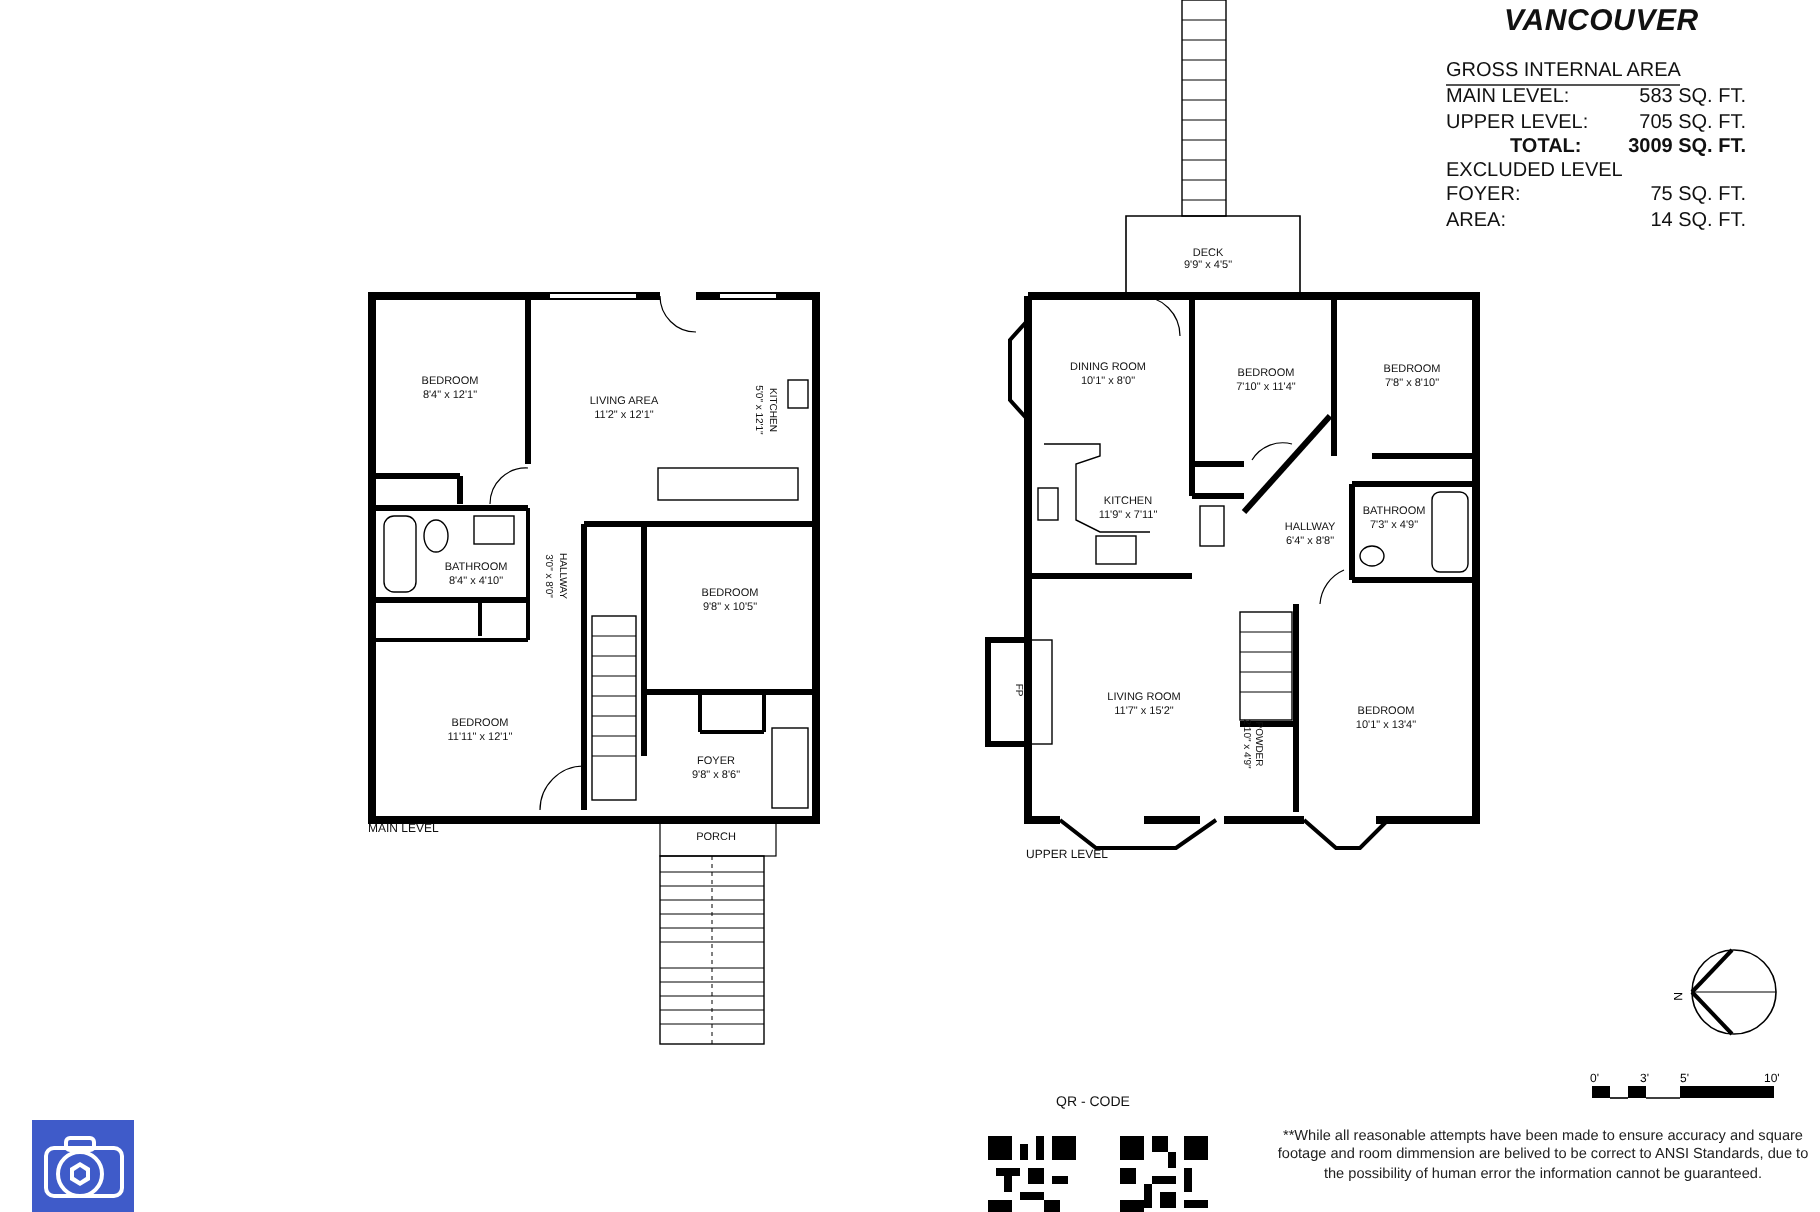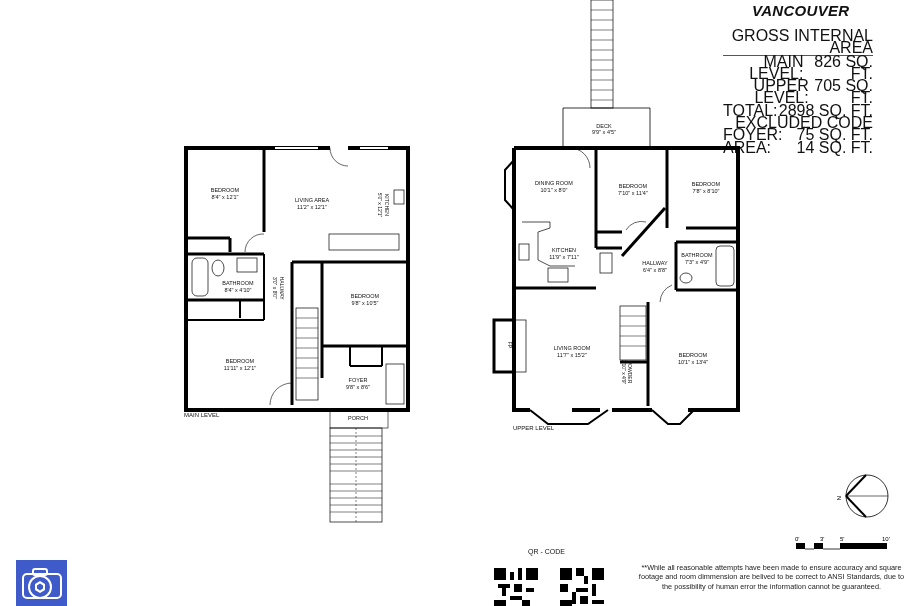--- a/index.html
+++ b/index.html
@@ -1,51 +1,51 @@
 <!DOCTYPE html>
 <html><head>
 <meta charset="utf-8">
 <style>
   html,body{margin:0;padding:0;background:#fff;}
   body{width:910px;height:606px;position:relative;overflow:hidden;font-family:"Liberation Sans",sans-serif;color:#111;}
   .abs{position:absolute;}
   .title{left:752px;top:2px;font-size:15px;font-weight:bold;letter-spacing:0.3px;font-style:italic;}
-  .area{left:723px;top:30px;font-size:16px;line-height:12.3px;width:150px;text-align:right;}
+  .area{left:723px;top:30px;font-size:10px;line-height:12.3px;width:150px;}
   .area .row{display:flex;justify-content:space-between;}
   .area .head{border-bottom:1px solid #555;display:inline-block;}
-  .area .bold{font-weight:normal;}
+  .area .bold{font-weight:bold;margin-left:32px;}
   svg{position:absolute;left:0;top:0;}
   .lbl{font-family:"Liberation Sans",sans-serif;font-size:5.5px;fill:#111;text-anchor:middle;}
   .lbl-sm{font-family:"Liberation Sans",sans-serif;font-size:5px;fill:#111;text-anchor:middle;}
   .level{font-size:6px;position:absolute;}
   .qr-title{left:528px;top:548px;font-size:7px;}
   .disclaimer{left:634px;top:563px;font-size:7.3px;line-height:9.3px;width:275px;color:#222;text-align:center;}
   .logo{left:16px;top:560px;width:51px;height:46px;background:#3f5bc9;}
   .qr{position:absolute;width:44px;height:44px;}
 </style>
 </head>
 <body>
 
 <div class="abs title">VANCOUVER</div>
 
 <div class="abs area">
   <div><span class="head">GROSS INTERNAL AREA</span></div>
   <div class="row">
       <span>MAIN LEVEL:</span>
-      <span>826 SQ. FT.</span>
+      <span>583 SQ. FT.</span>
     </div>
   <div class="row">
       <span>UPPER LEVEL:</span>
       <span>705 SQ. FT.</span>
     </div>
   <div class="row bold">
       <span>TOTAL:</span>
-      <span>2898 SQ. FT.</span>
-    </div>
-  <div>EXCLUDED CODE</div>
+      <span>3009 SQ. FT.</span>
+    </div>
+  <div>EXCLUDED LEVEL</div>
   <div class="row">
       <span>FOYER:</span>
       <span>75 SQ. FT.</span>
     </div>
   <div class="row">
       <span>AREA:</span>
       <span>14 SQ. FT.</span>
     </div>
 </div>
 

